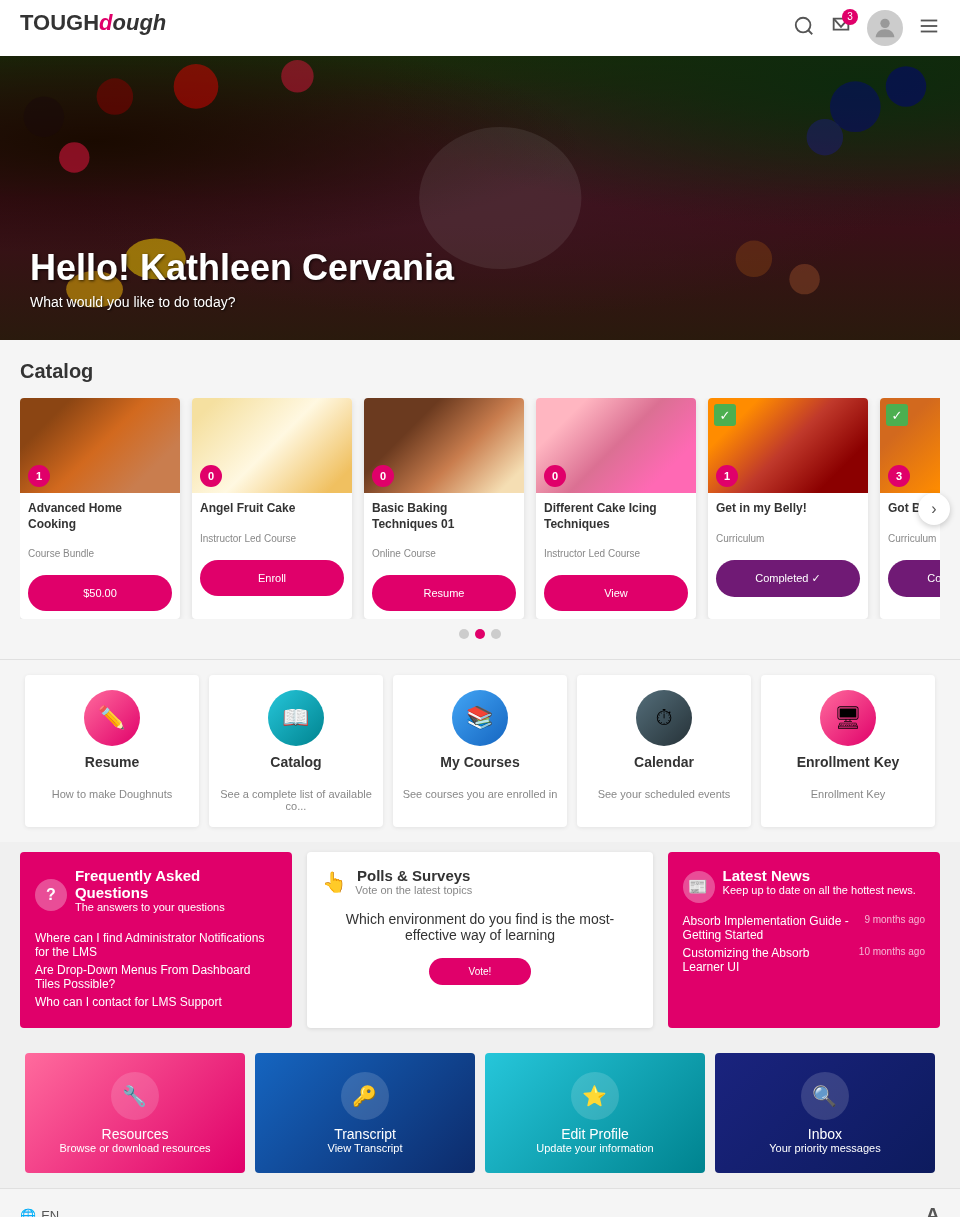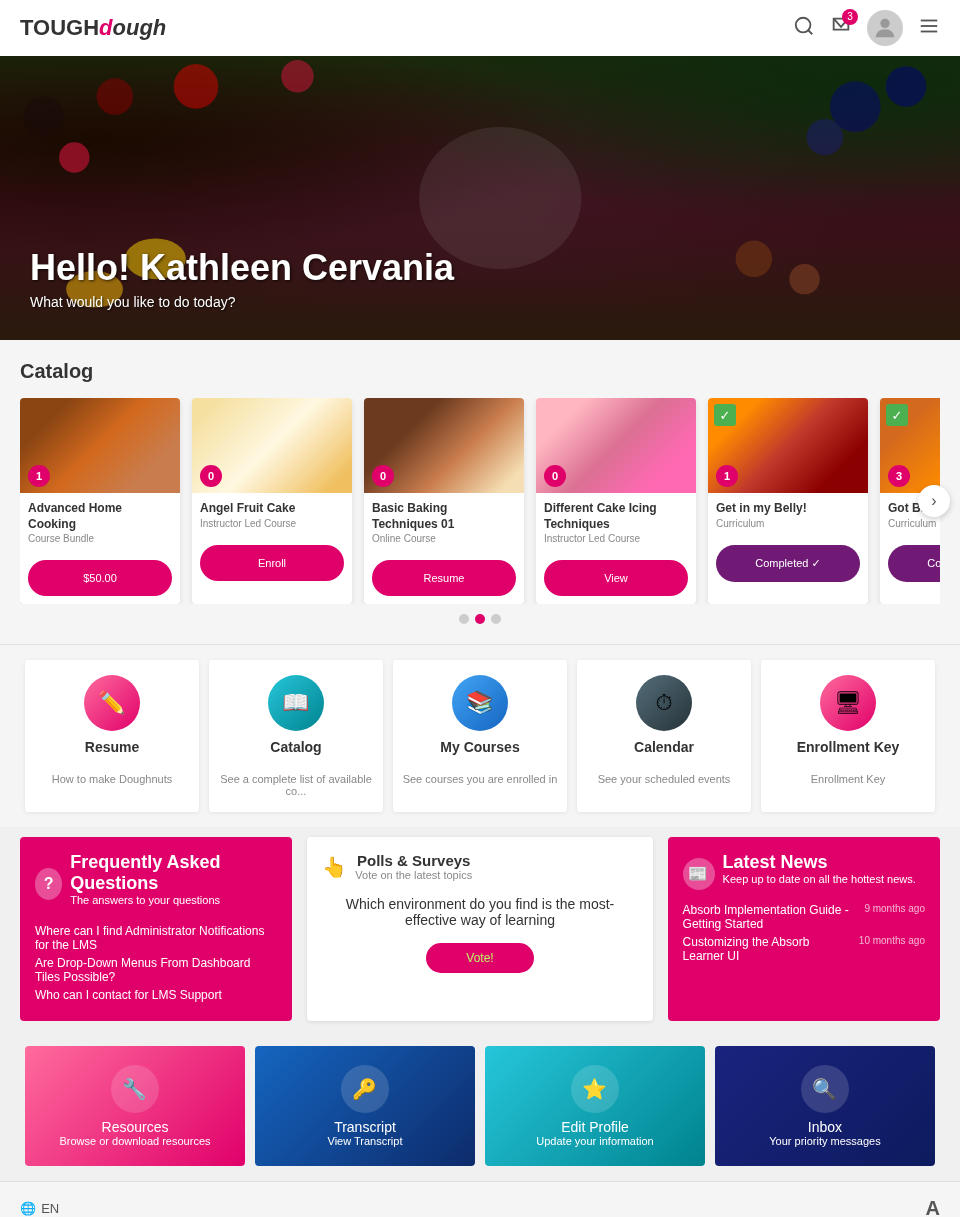--- a/index.html
+++ b/index.html
@@ -2,21 +2,21 @@
 <html><head>
   <meta charset="utf-8">
   <style>
     * { box-sizing: border-box; margin: 0; padding: 0; }
     body { font-family: Arial, sans-serif; background: #f0f0f0; width: 960px; }
 
     
     .header {
       background: #fff;
       display: flex;
-      align-items: center;
+      align-items: flex-start;
       justify-content: space-between;
       padding: 10px 20px;
       position: relative;
       z-index: 10;
     }
     .logo { display: flex; align-items: center; }
     .header-icons { display: flex; align-items: center; gap: 15px; }
     .header-icon { cursor: pointer; color: #555; font-size: 20px; position: relative; }
     .badge {
       position: absolute;
@@ -102,21 +102,21 @@
       background: #4caf50;
       color: #fff;
       border-radius: 3px;
       width: 22px; height: 22px;
       display: flex; align-items: center; justify-content: center;
       font-size: 13px;
       z-index: 2;
     }
     .course-info { padding: 8px; }
     .course-name { font-size: 12px; font-weight: bold; color: #333; line-height: 1.3; }
-    .course-type { font-size: 10px; color: #888; margin-top: 1px; }
+    .course-type { font-size: 10px; color: #888; margin-top: 16px; }
     .course-action {
       margin: 8px;
       padding: 12px;
       border-radius: 20px;
       background: #e0006a;
       color: #fff;
       font-size: 11px;
       text-align: center;
       cursor: pointer;
       display: flex; align-items: center; justify-content: center; gap: 5px;
@@ -187,43 +187,43 @@
       padding: 10px 20px;
       gap: 15px;
     }
     .info-card {
       flex: 1;
       background: #e0006a;
       color: #fff;
       border-radius: 4px;
       padding: 15px;
     }
-    .info-card-title { font-size: 18px; font-weight: bold; }
+    .info-card-title { font-size: 15px; font-weight: bold; }
     .info-card-subtitle { font-size: 11px; margin-bottom: 10px; }
     .info-card-item { font-size: 12px; margin: 4px 0; cursor: pointer; }
 
     .poll-card {
       flex: 1.3;
       background: #fff;
       border-radius: 4px;
       padding: 15px;
       text-align: center;
       box-shadow: 0 1px 4px rgba(0,0,0,0.1);
     }
     .poll-icon-row { display: flex; align-items: center; gap: 8px; margin-bottom: 8px; }
     .poll-title { font-size: 15px; font-weight: bold; color: #333; }
     .poll-subtitle { font-size: 11px; color: #888; }
     .poll-question { font-size: 14px; color: #333; margin: 15px 0; }
     .poll-btn {
       background: #e0006a;
-      color: #bef264;
+      color: #ffffff;
       border: none;
       border-radius: 20px;
       padding: 8px 40px;
-      font-size: 12px;
+      font-size: 10px;
       cursor: pointer;
     }
 
     .news-card {
       flex: 1;
       background: #e0006a;
       color: #fff;
       border-radius: 4px;
       padding: 15px;
     }

